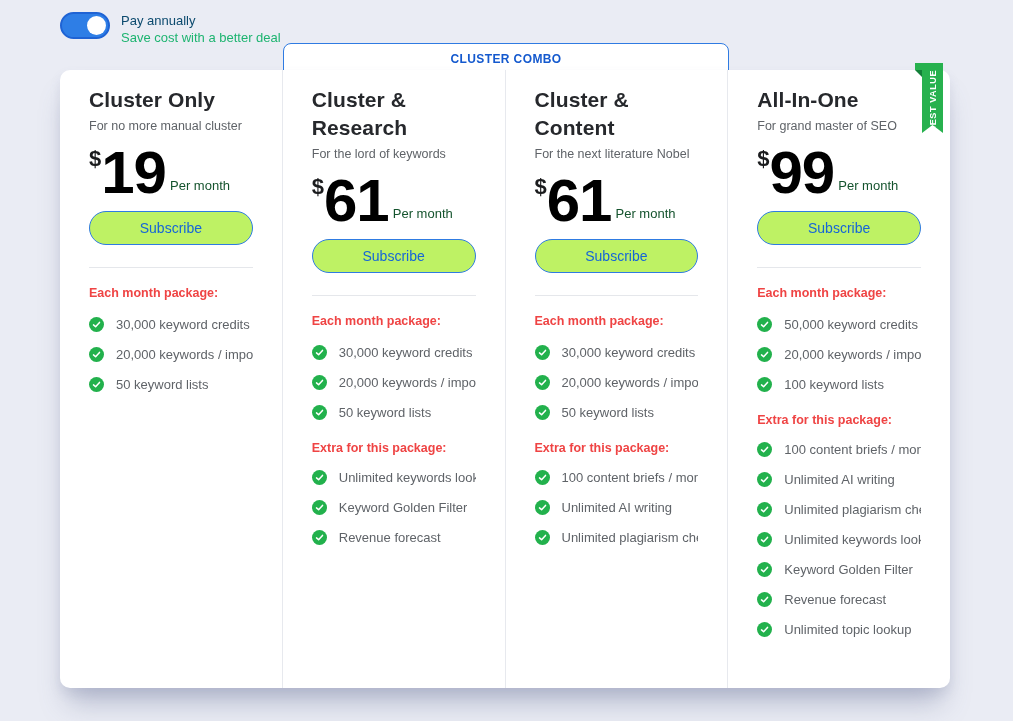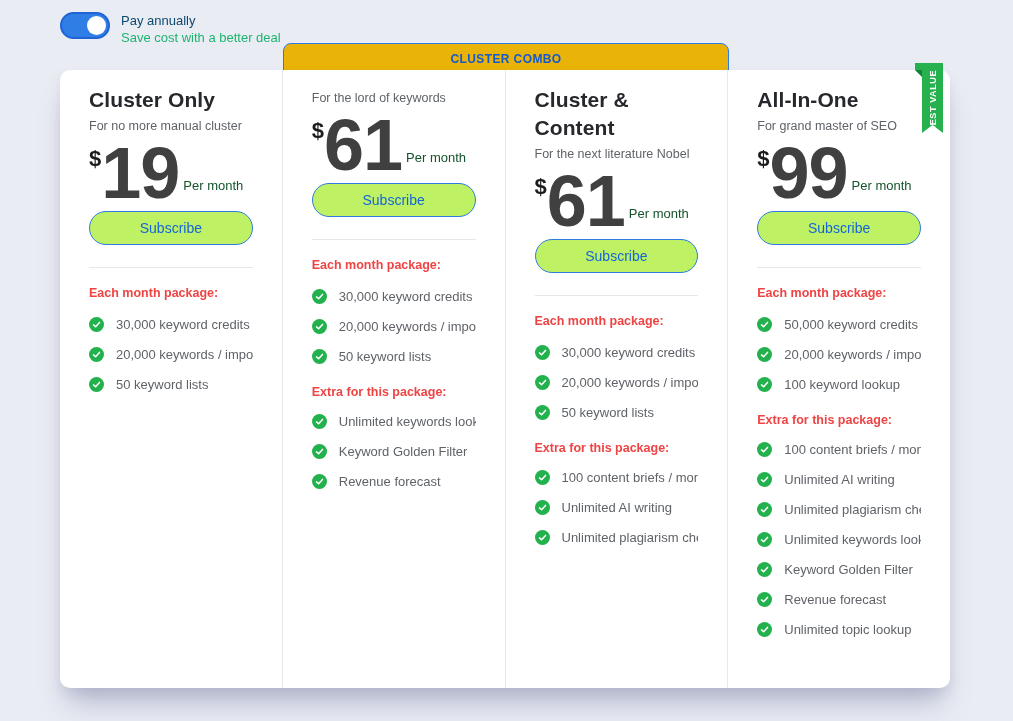--- a/index.html
+++ b/index.html
@@ -10,38 +10,38 @@
 
   
   .billing { position:absolute; left:60px; top:12px; display:flex; align-items:flex-start; gap:11px; }
   .switch { position:relative; width:50px; height:27px; background:#2e7ee6; border:2px solid #1f63d4; border-radius:15px; cursor:pointer; flex:0 0 auto; }
   .switch .knob { position:absolute; right:2px; top:2px; width:19px; height:19px; background:#fff; border-radius:50%; }
   .billing-labels { display:flex; flex-direction:column; gap:1px; padding-top:1px; }
   .billing-label { font-size:13px; color:#0c4a6e; line-height:16px; }
   .billing-sublabel { font-size:13px; color:#1db470; line-height:16px; }
 
   
-  .combo { position:absolute; left:283px; top:43px; width:446px; height:48px; background:#eab308;
+  .combo { position:absolute; left:283px; top:43px; width:446px; height:48px; background:#ffffff;
            border:1px solid #2f7be2; border-radius:8px; z-index:1; text-align:center; }
   .combo-label { display:inline-block; margin-top:8px; font-size:12px; font-weight:700; letter-spacing:.4px; color:#1459ce; }
 
   
   .panel { position:absolute; left:60px; top:70px; width:890px; height:618px; background:#fff;
            border-radius:10px; box-shadow:0 22px 28px -8px rgba(95,105,145,.38), 0 6px 12px rgba(95,105,145,.12);
            z-index:2; display:flex; }
 
   .plan { flex:1 1 0; padding:16px 29px 0 29px; position:relative; min-width:0; }
   .plan + .plan { border-left:1px solid #e7e9ee; }
 
   .plan-title { font-size:21px; font-weight:600; color:#26282c; line-height:28px; letter-spacing:.1px; }
   .plan-tagline { margin-top:4px; font-size:12.5px; color:#5f6368; line-height:16px; }
 
   .price { margin-top:12px; display:flex; height:54px; }
   .price .cur { font-size:22px; font-weight:700; color:#1b1c1e; line-height:1; margin-top:2px; }
-  .price .amt { font-size:72px; font-weight:700; color:#404040; line-height:54px; letter-spacing:-1px; }
+  .price .amt { font-size:60px; font-weight:700; color:#000000; line-height:54px; letter-spacing:-1px; }
   .price .per { font-size:13px; color:#14532d; align-self:flex-end; margin:0 0 7px 4px; white-space:nowrap; }
 
   .subscribe { display:block; margin-top:11px; width:100%; height:34px; border-radius:17px;
                border:1px solid #2f7be2; background:#bef264; color:#1565d8; font-size:14px; font-weight:500;
                font-family:inherit; cursor:pointer; }
 
   .hr { margin-top:22px; height:1px; background:#e5e7eb; }
 
   .pkg-header { margin-top:18px; font-size:12.5px; font-weight:700; color:#ef4444; line-height:15px; }
   .pkg-header.extra { margin-top:14px; }
@@ -115,20 +115,21 @@
             <span class="check">
               <svg viewBox="0 0 12 12" width="9" height="9">
                 <path d="M2 6.5 L4.8 9 L10 3.2" fill="none" stroke="#fff" stroke-width="2" stroke-linecap="round" stroke-linejoin="round"></path>
               </svg>
             </span>
             <span class="feature-text">50 keyword lists</span>
           </div>
         </div>
       </article>
       <article class="plan">
+        <h2 class="plan-title" style="margin: 0px;">Cluster &amp; Research</h2>
         <div class="plan-tagline">For the lord of keywords</div>
         <div class="price">
           <span class="cur">$</span>
           <span class="amt">61</span>
           <span class="per">Per month</span>
         </div>
         <button class="subscribe">Subscribe</button>
         <div class="hr"></div>
         <div class="pkg-header">Each month package:</div>
         <div class="features">
@@ -281,21 +282,21 @@
               </svg>
             </span>
             <span class="feature-text">20,000 keywords / import</span>
           </div>
           <div class="feature">
             <span class="check">
               <svg viewBox="0 0 12 12" width="9" height="9">
                 <path d="M2 6.5 L4.8 9 L10 3.2" fill="none" stroke="#fff" stroke-width="2" stroke-linecap="round" stroke-linejoin="round"></path>
               </svg>
             </span>
-            <span class="feature-text">100 keyword lookup</span>
+            <span class="feature-text">100 keyword lists</span>
           </div>
         </div>
         <div class="pkg-header extra">Extra for this package:</div>
         <div class="features extra">
           <div class="feature">
             <span class="check">
               <svg viewBox="0 0 12 12" width="9" height="9">
                 <path d="M2 6.5 L4.8 9 L10 3.2" fill="none" stroke="#fff" stroke-width="2" stroke-linecap="round" stroke-linejoin="round"></path>
               </svg>
             </span>

